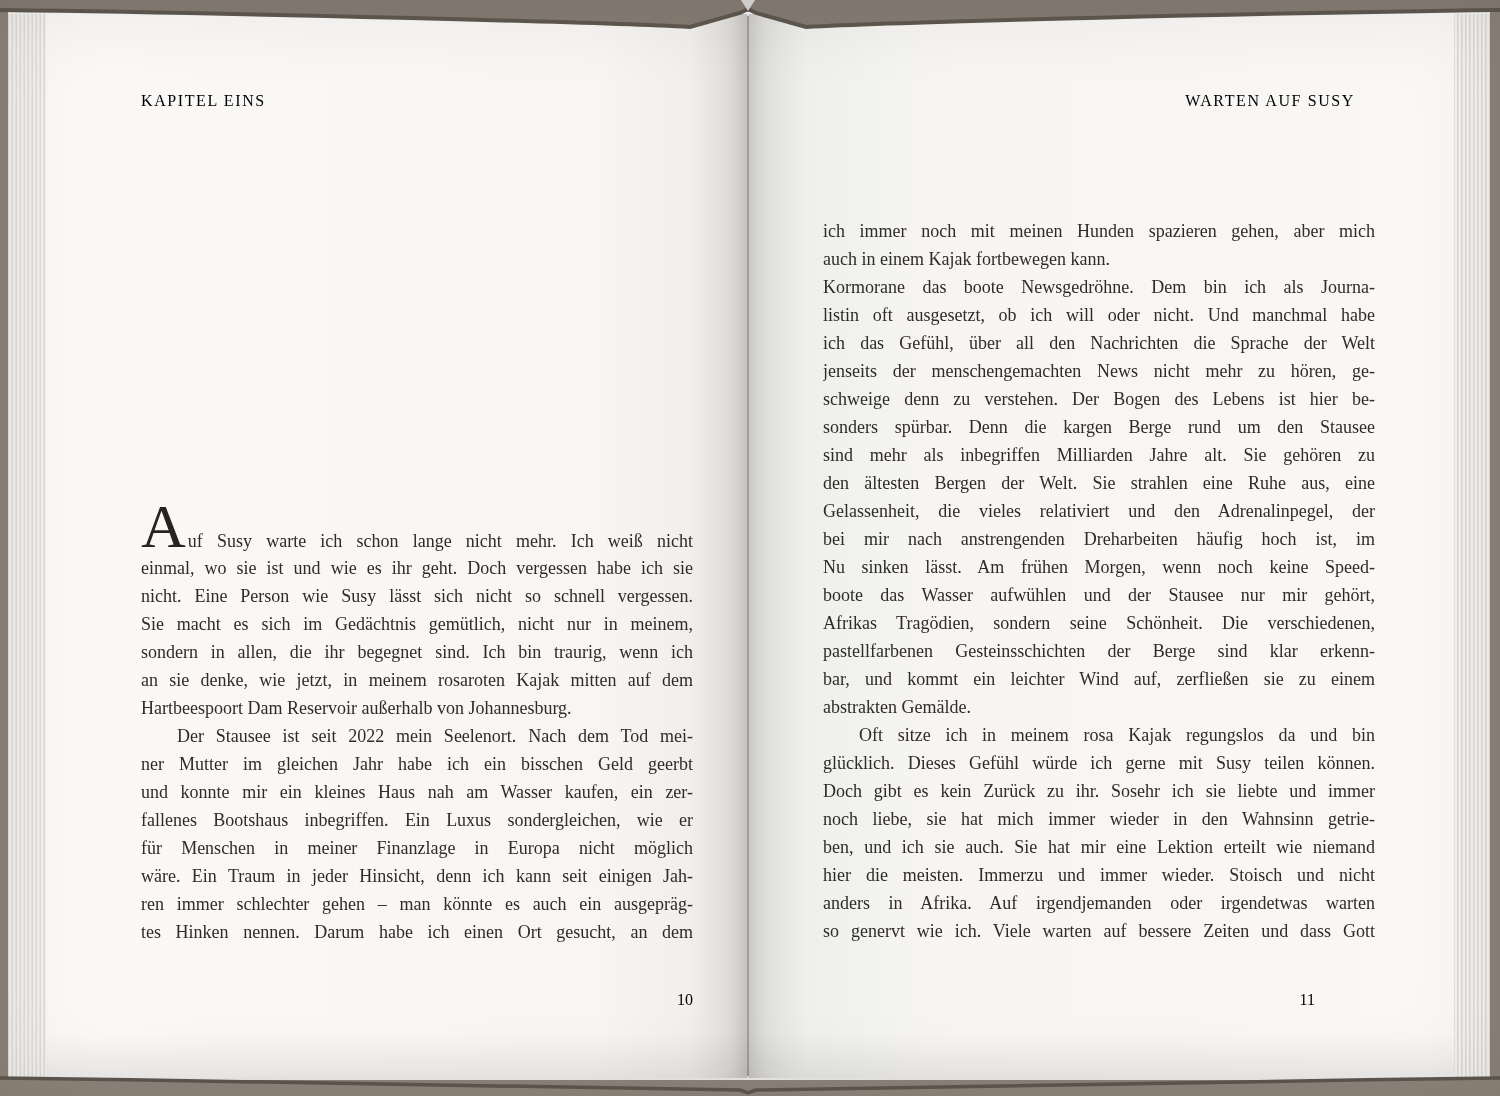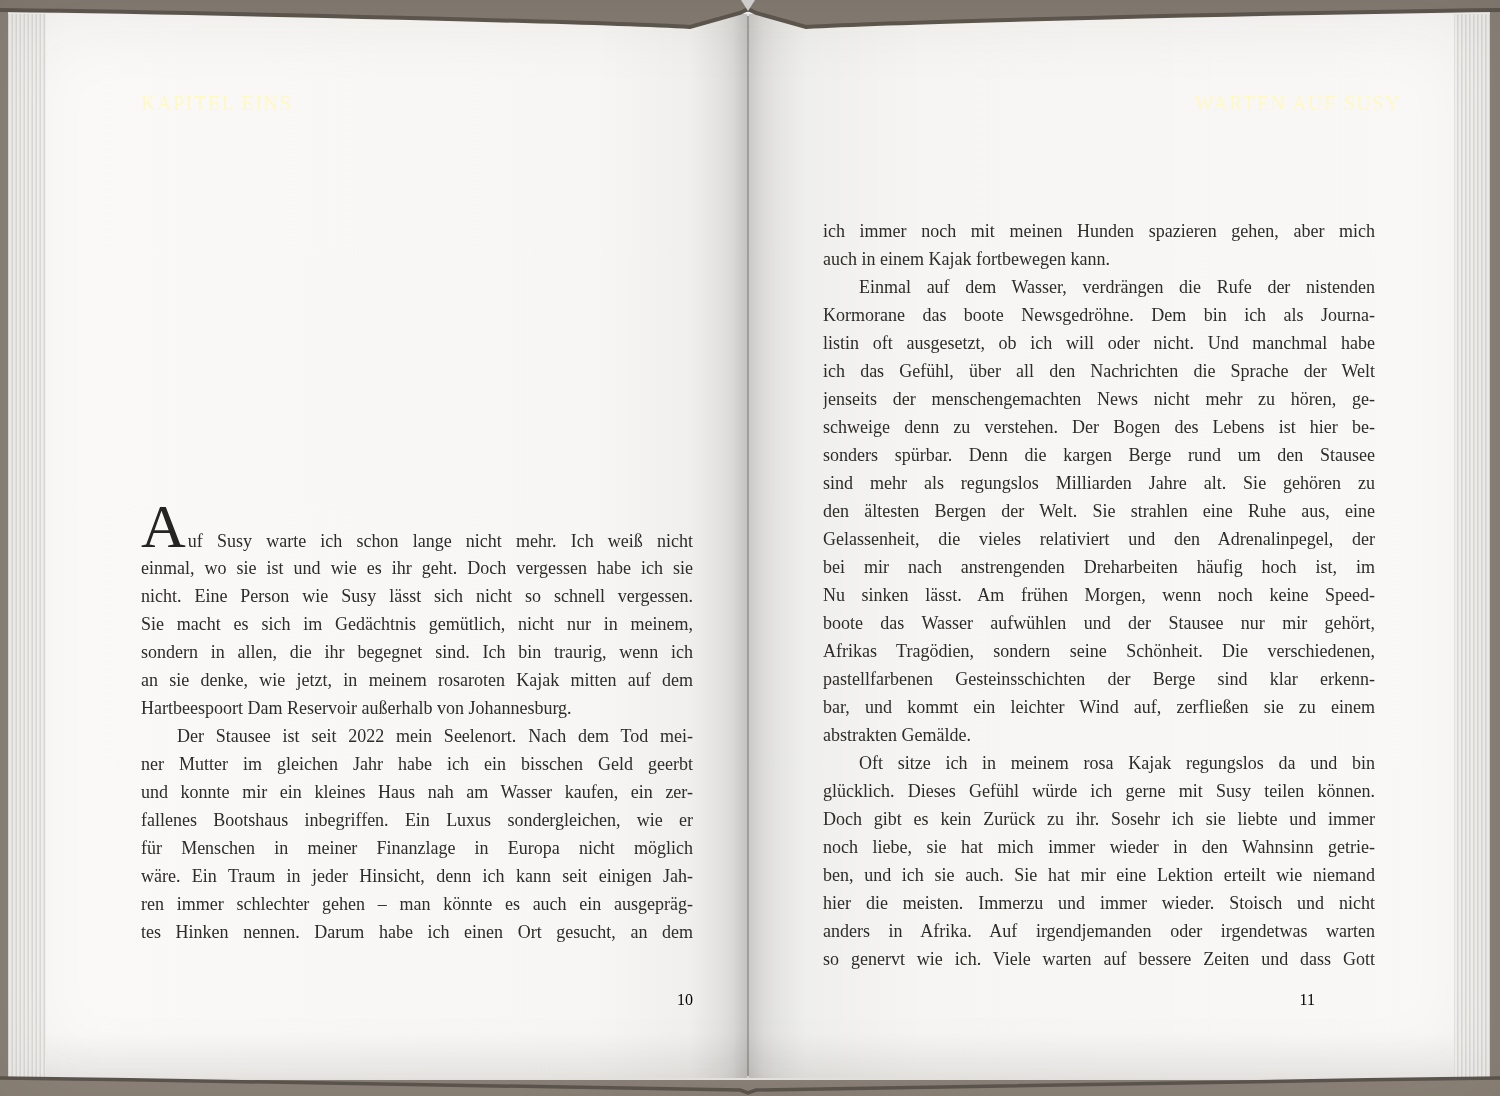--- a/index.html
+++ b/index.html
@@ -38,24 +38,24 @@
     background:linear-gradient(to left,rgba(110,105,100,0),rgba(110,105,100,0.10) 75%,rgba(90,85,80,0.18) 100%);}
   .bottom-shade{position:absolute;left:46px;right:46px;bottom:16px;height:46px;
     background:linear-gradient(to bottom,rgba(60,55,50,0),rgba(60,55,50,0.07));}
   .edge-svg{position:absolute;left:0;width:1500px;pointer-events:none;}
   .edge-svg.top{top:0;height:36px;}
   .edge-svg.bottom{bottom:0;height:36px;}
   .vignette{position:absolute;inset:0;box-shadow:inset 0 0 90px rgba(40,35,30,0.10);pointer-events:none;}
 
   
   .running-head{
-    position:absolute;top:92px;font-size:20px;letter-spacing:1.6px;color:#fef9c3;
+    position:absolute;top:92px;font-size:16px;letter-spacing:1.6px;color:#000000;
   }
   .running-head.left{left:141px;}
-  .running-head.right{left:869px;width:532px;text-align:right;}
+  .running-head.right{left:823px;width:532px;text-align:right;}
   .body-col{position:absolute;width:552px;font-size:18px;}
   .body-col.left{left:141px;top:526px;}
   .body-col.right{left:823px;top:169px;margin-top:48px;}
   .line{
     height:28px;line-height:28px;overflow:hidden;
     text-align:justify;text-align-last:justify;
     white-space:nowrap0; 
   }
   .line.endline{text-align-last:left;}
   .line.indent{text-indent:36px;}
@@ -131,28 +131,27 @@
 
   <div class="body-col right">
     <div class="para">
       <div>
           <div class="line">ich immer noch mit meinen Hunden spazieren gehen, aber mich</div>
           <div class="line endline">auch in einem Kajak fortbewegen kann.</div>
         </div>
     </div>
     <div class="para">
       <div>
-          <div class="line indent">Einmal auf dem Wasser, verdrängen die Rufe der nistenden</div>
           <div class="line">Kormorane das boote Newsgedröhne. Dem bin ich als Journa-</div>
           <div class="line">listin oft ausgesetzt, ob ich will oder nicht. Und manchmal habe</div>
           <div class="line">ich das Gefühl, über all den Nachrichten die Sprache der Welt</div>
           <div class="line">jenseits der menschengemachten News nicht mehr zu hören, ge-</div>
           <div class="line">schweige denn zu verstehen. Der Bogen des Lebens ist hier be-</div>
           <div class="line">sonders spürbar. Denn die kargen Berge rund um den Stausee</div>
-          <div class="line">sind mehr als regungslos Milliarden Jahre alt. Sie gehören zu</div>
+          <div class="line">sind mehr als inbegriffen Milliarden Jahre alt. Sie gehören zu</div>
           <div class="line">den ältesten Bergen der Welt. Sie strahlen eine Ruhe aus, eine</div>
           <div class="line">Gelassenheit, die vieles relativiert und den Adrenalinpegel, der</div>
           <div class="line">bei mir nach anstrengenden Dreharbeiten häufig hoch ist, im</div>
           <div class="line">Nu sinken lässt. Am frühen Morgen, wenn noch keine Speed-</div>
           <div class="line">boote das Wasser aufwühlen und der Stausee nur mir gehört,</div>
           <div class="line">Afrikas Tragödien, sondern seine Schönheit. Die verschiedenen,</div>
           <div class="line">pastellfarbenen Gesteinsschichten der Berge sind klar erkenn-</div>
           <div class="line">bar, und kommt ein leichter Wind auf, zerfließen sie zu einem</div>
           <div class="line endline">abstrakten Gemälde.</div>
         </div>

